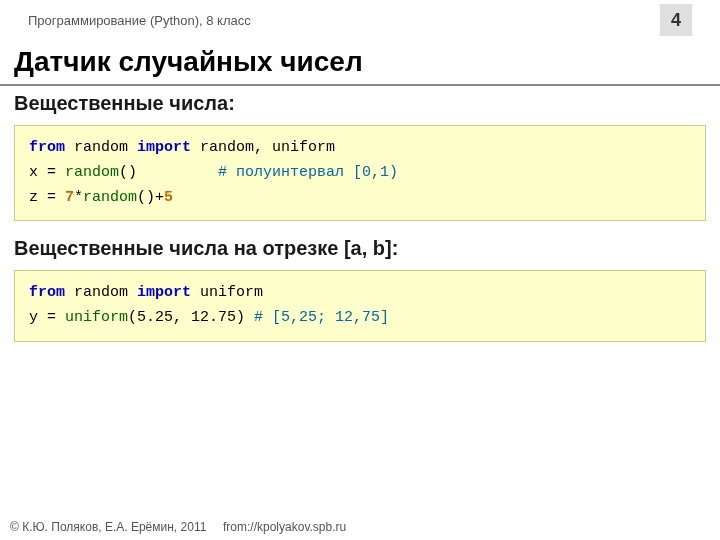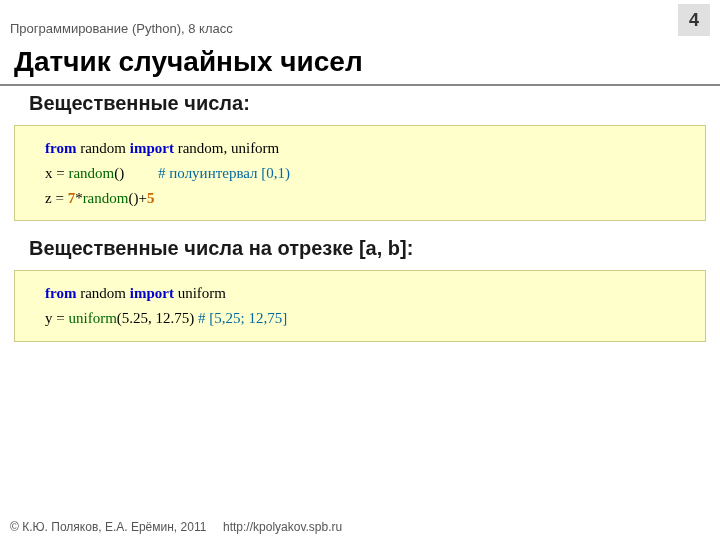--- a/index.html
+++ b/index.html
@@ -9,22 +9,22 @@
       height: 540px;
       font-family: Arial, sans-serif;
       background: #fff;
       position: relative;
       overflow: hidden;
     }
 
     .header-bar {
       display: flex;
       justify-content: space-between;
-      align-items: flex-end;
-      padding: 4px 10px;
+      align-items: center;
+      padding: 4px 28px;
       background: #fff;
     }
 
     .header-left {
       font-size: 13px;
       color: #555;
     }
 
     .header-right {
       font-size: 18px;
@@ -44,29 +44,29 @@
       color: #000;
       padding: 6px 14px 6px 14px;
       border-bottom: 2px solid #888;
       margin-bottom: 0;
     }
 
     .section-heading {
       font-size: 20px;
       font-weight: bold;
       color: #1a1a1a;
-      padding: 6px 29px;
+      padding: 6px 14px;
     }
 
     .code-block {
       background: #ffffcc;
       border: 1.5px solid #cccc88;
       margin: 4px 14px 10px 14px;
-      padding: 10px 30px;
-      font-family: Liberation Serif, serif;
+      padding: 10px 14px;
+      font-family: Liberation Mono, monospace;
       font-size: 15px;
       line-height: 1.65;
     }
 
     .kw { color: #0000cc; font-weight: bold; }
     .func { color: #006600; font-weight: normal; }
     .num { color: #cc6600; font-weight: bold; }
     .comment { color: #0369a1; }
     .black { color: #000; }
 
@@ -109,14 +109,14 @@
     <span class="kw">from</span><span class="black"> random </span><span class="kw">import</span><span class="black"> uniform</span>
   </div>
   <div>
     <span class="black">y = </span><span class="func">uniform</span><span class="black">(5.25, 12.75) </span><span class="comment"># [5,25; 12,75]</span>
   </div>
 </div>
 
 <div class="footer">
   <span>© К.Ю. Поляков, Е.А. Ерёмин, 2011</span>
   &nbsp;&nbsp;&nbsp;
-  <span>http://kpolyakov.spb.ru</span>
+  <span>from://kpolyakov.spb.ru</span>
 </div>
 
 </body></html>

